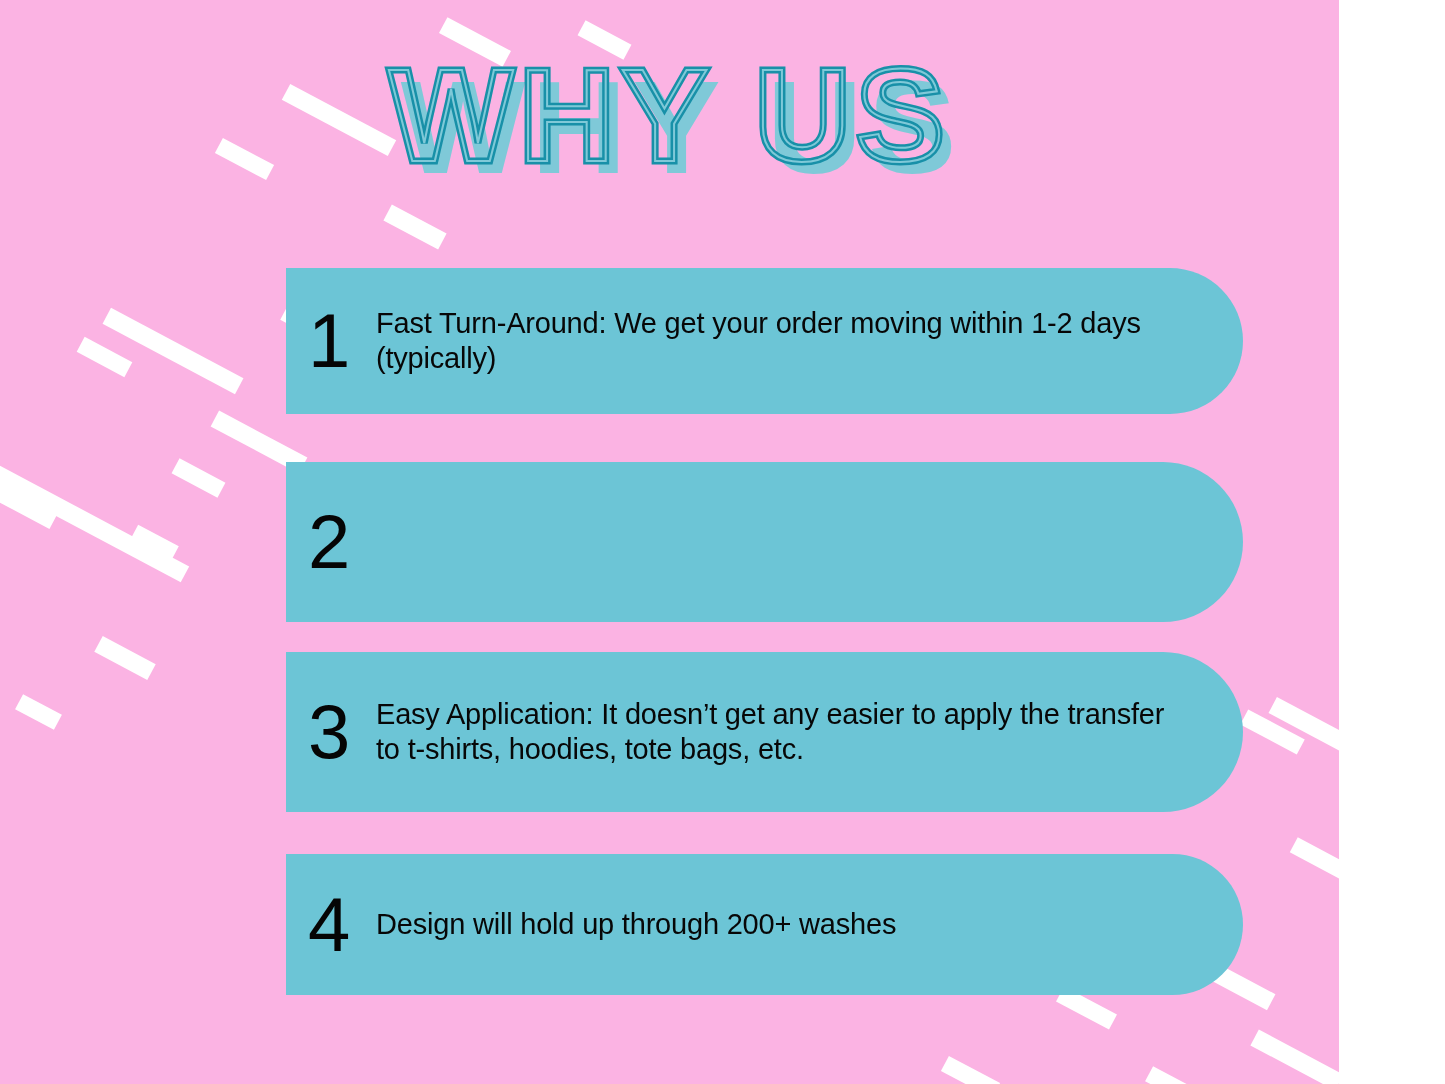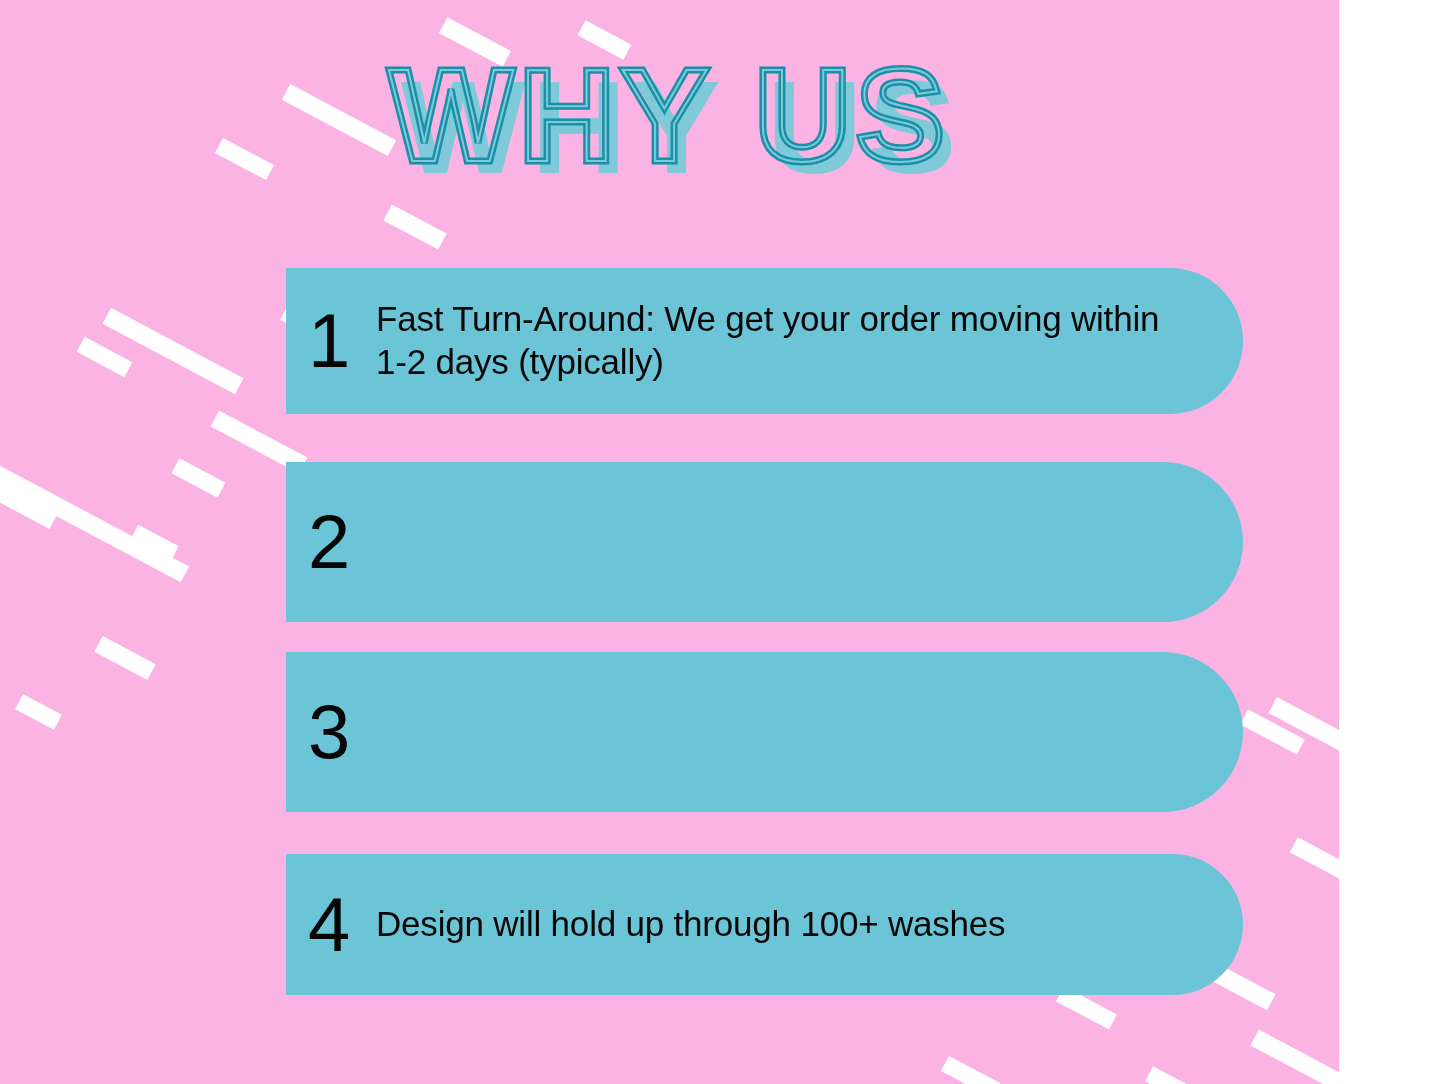--- a/index.html
+++ b/index.html
@@ -105,21 +105,21 @@
     font-weight: normal;
     font-size: 76px;
     line-height: 1;
     color: #050505;
     text-align: left;
   }
 
   .card-text {
     flex: 1 1 auto;
     font-family: "Liberation Sans", sans-serif;
-    font-size: 35px;
+    font-size: 29px;
     line-height: 1.22;
     color: #070707;
     letter-spacing: -0.2px;
   }
 
   
   #card-1 { top: 0px;   width: 957px; height: 146px; }
   #card-2 { top: 194px; width: 957px; height: 160px; }
   #card-3 { top: 384px; width: 957px; height: 160px; }
   #card-4 { top: 586px; width: 957px; height: 141px; }
@@ -168,21 +168,22 @@
       <div class="card-number">1</div>
       <div class="card-text">Fast Turn-Around: We get your order moving within 1-2 days (typically)</div>
     </div>
 
     <div class="card" id="card-2">
       <div class="card-number">2</div>
     </div>
 
     <div class="card" id="card-3">
       <div class="card-number">3</div>
+      <div class="card-text">Easy Application: It doesn’t get any easier to apply the transfer to t-shirts, hoodies, tote bags, etc.</div>
     </div>
 
     <div class="card" id="card-4">
       <div class="card-number">4</div>
-      <div class="card-text">Design will hold up through 100+ washes</div>
+      <div class="card-text">Design will hold up through 200+ washes</div>
     </div>
 
   </div>
 </div>
 
 </body></html>

